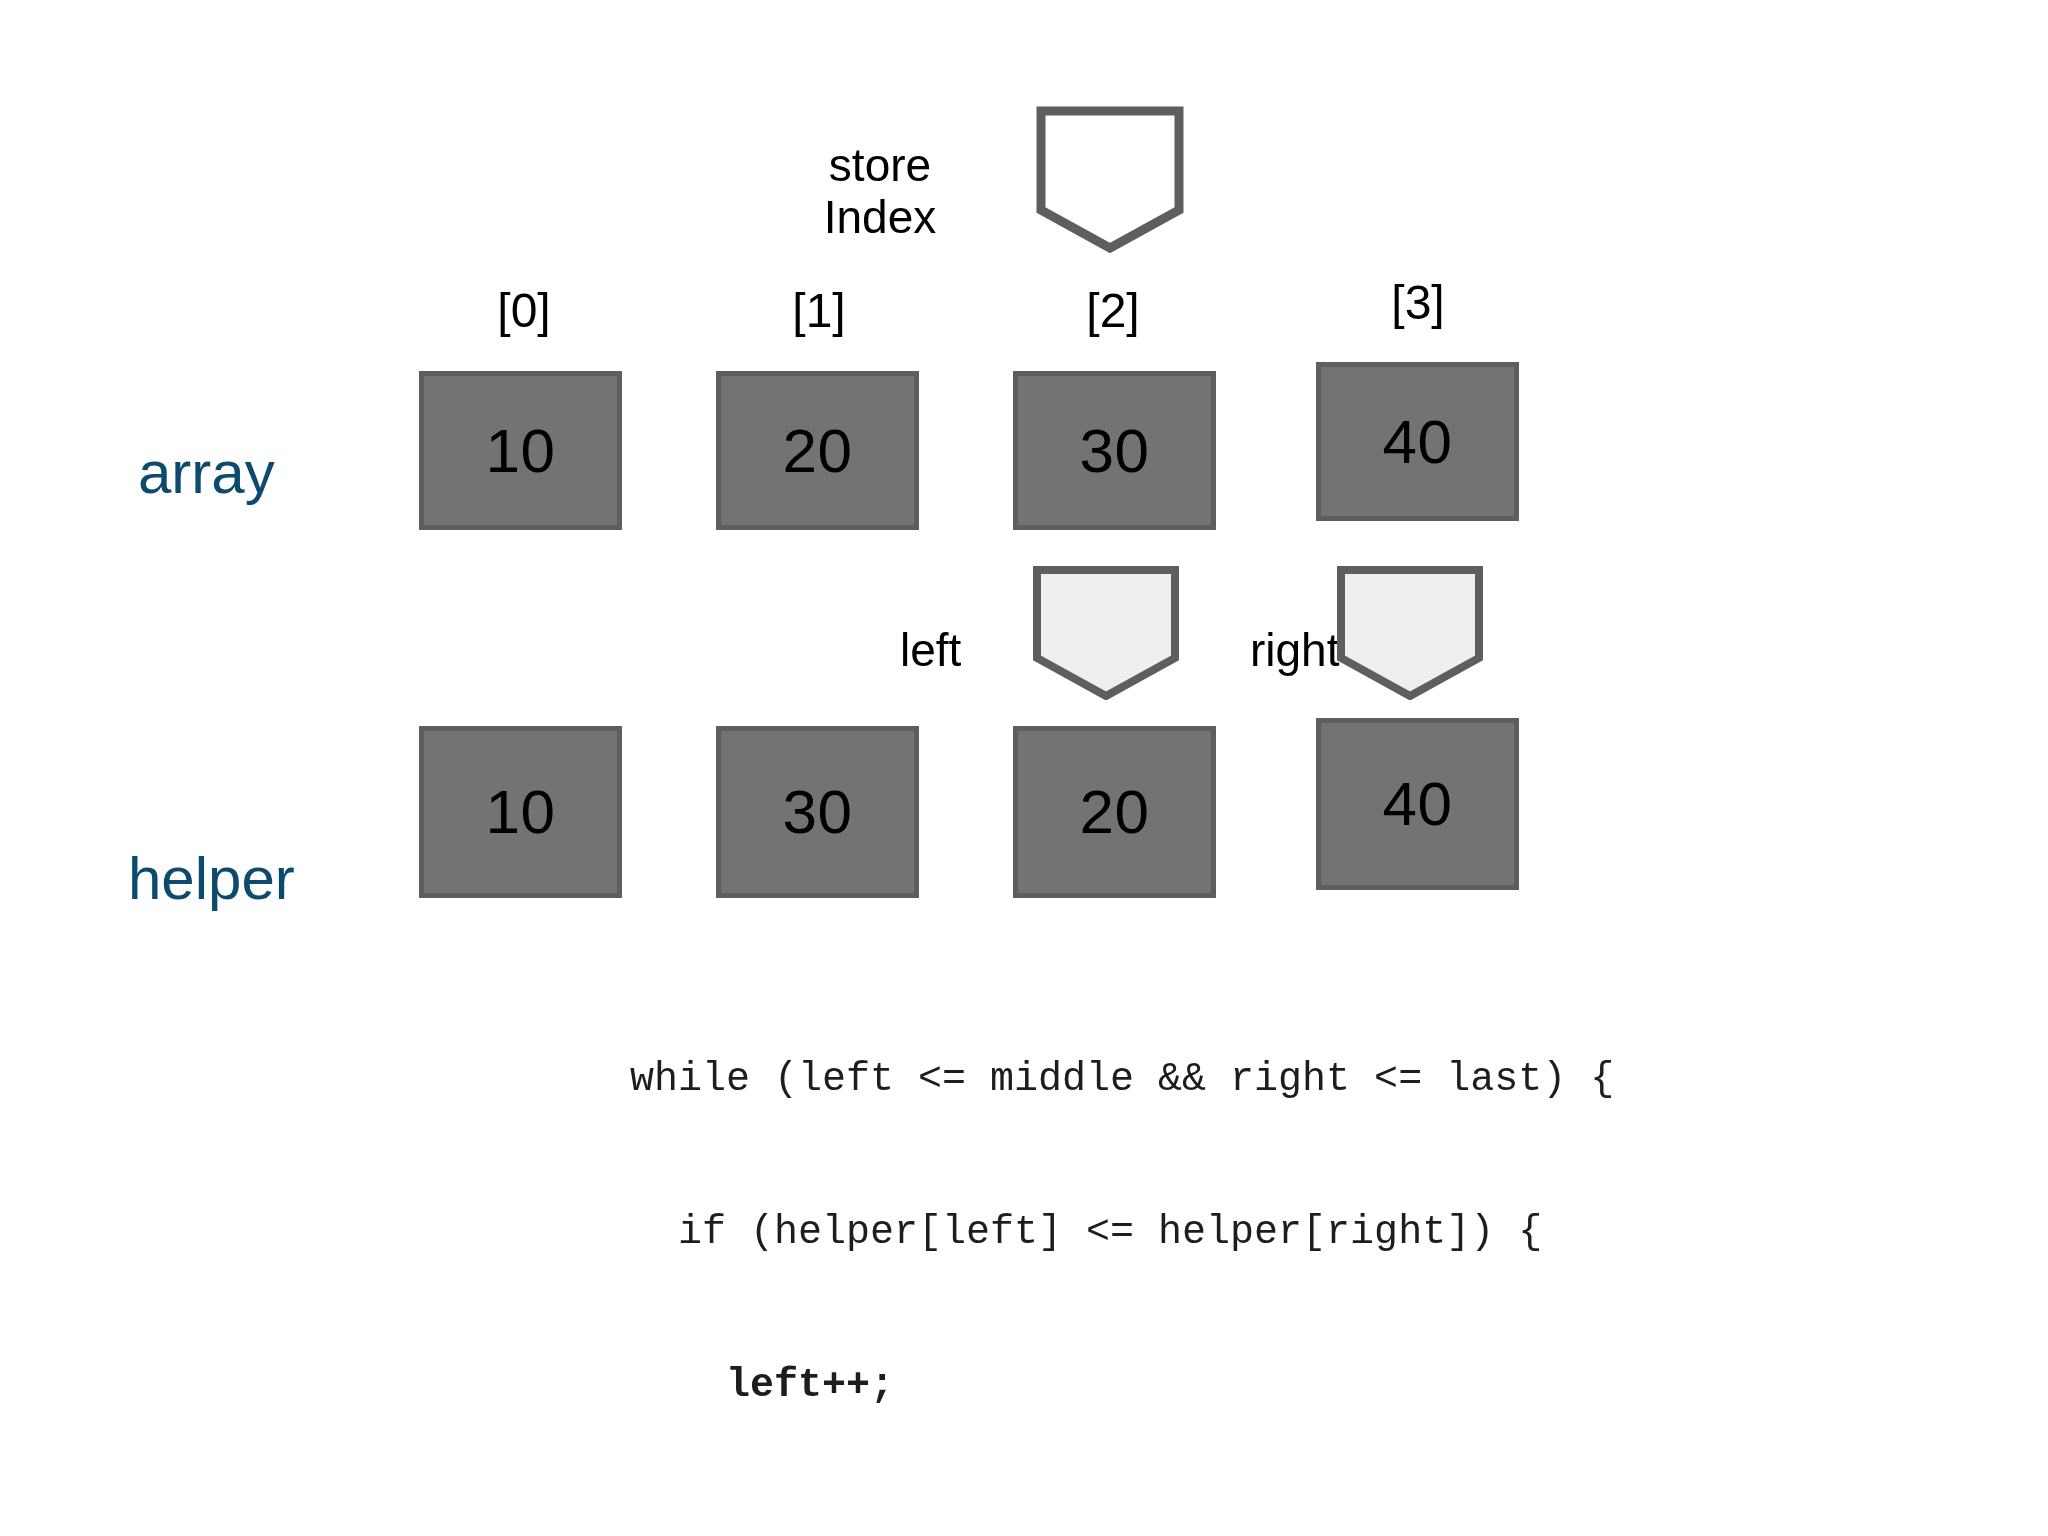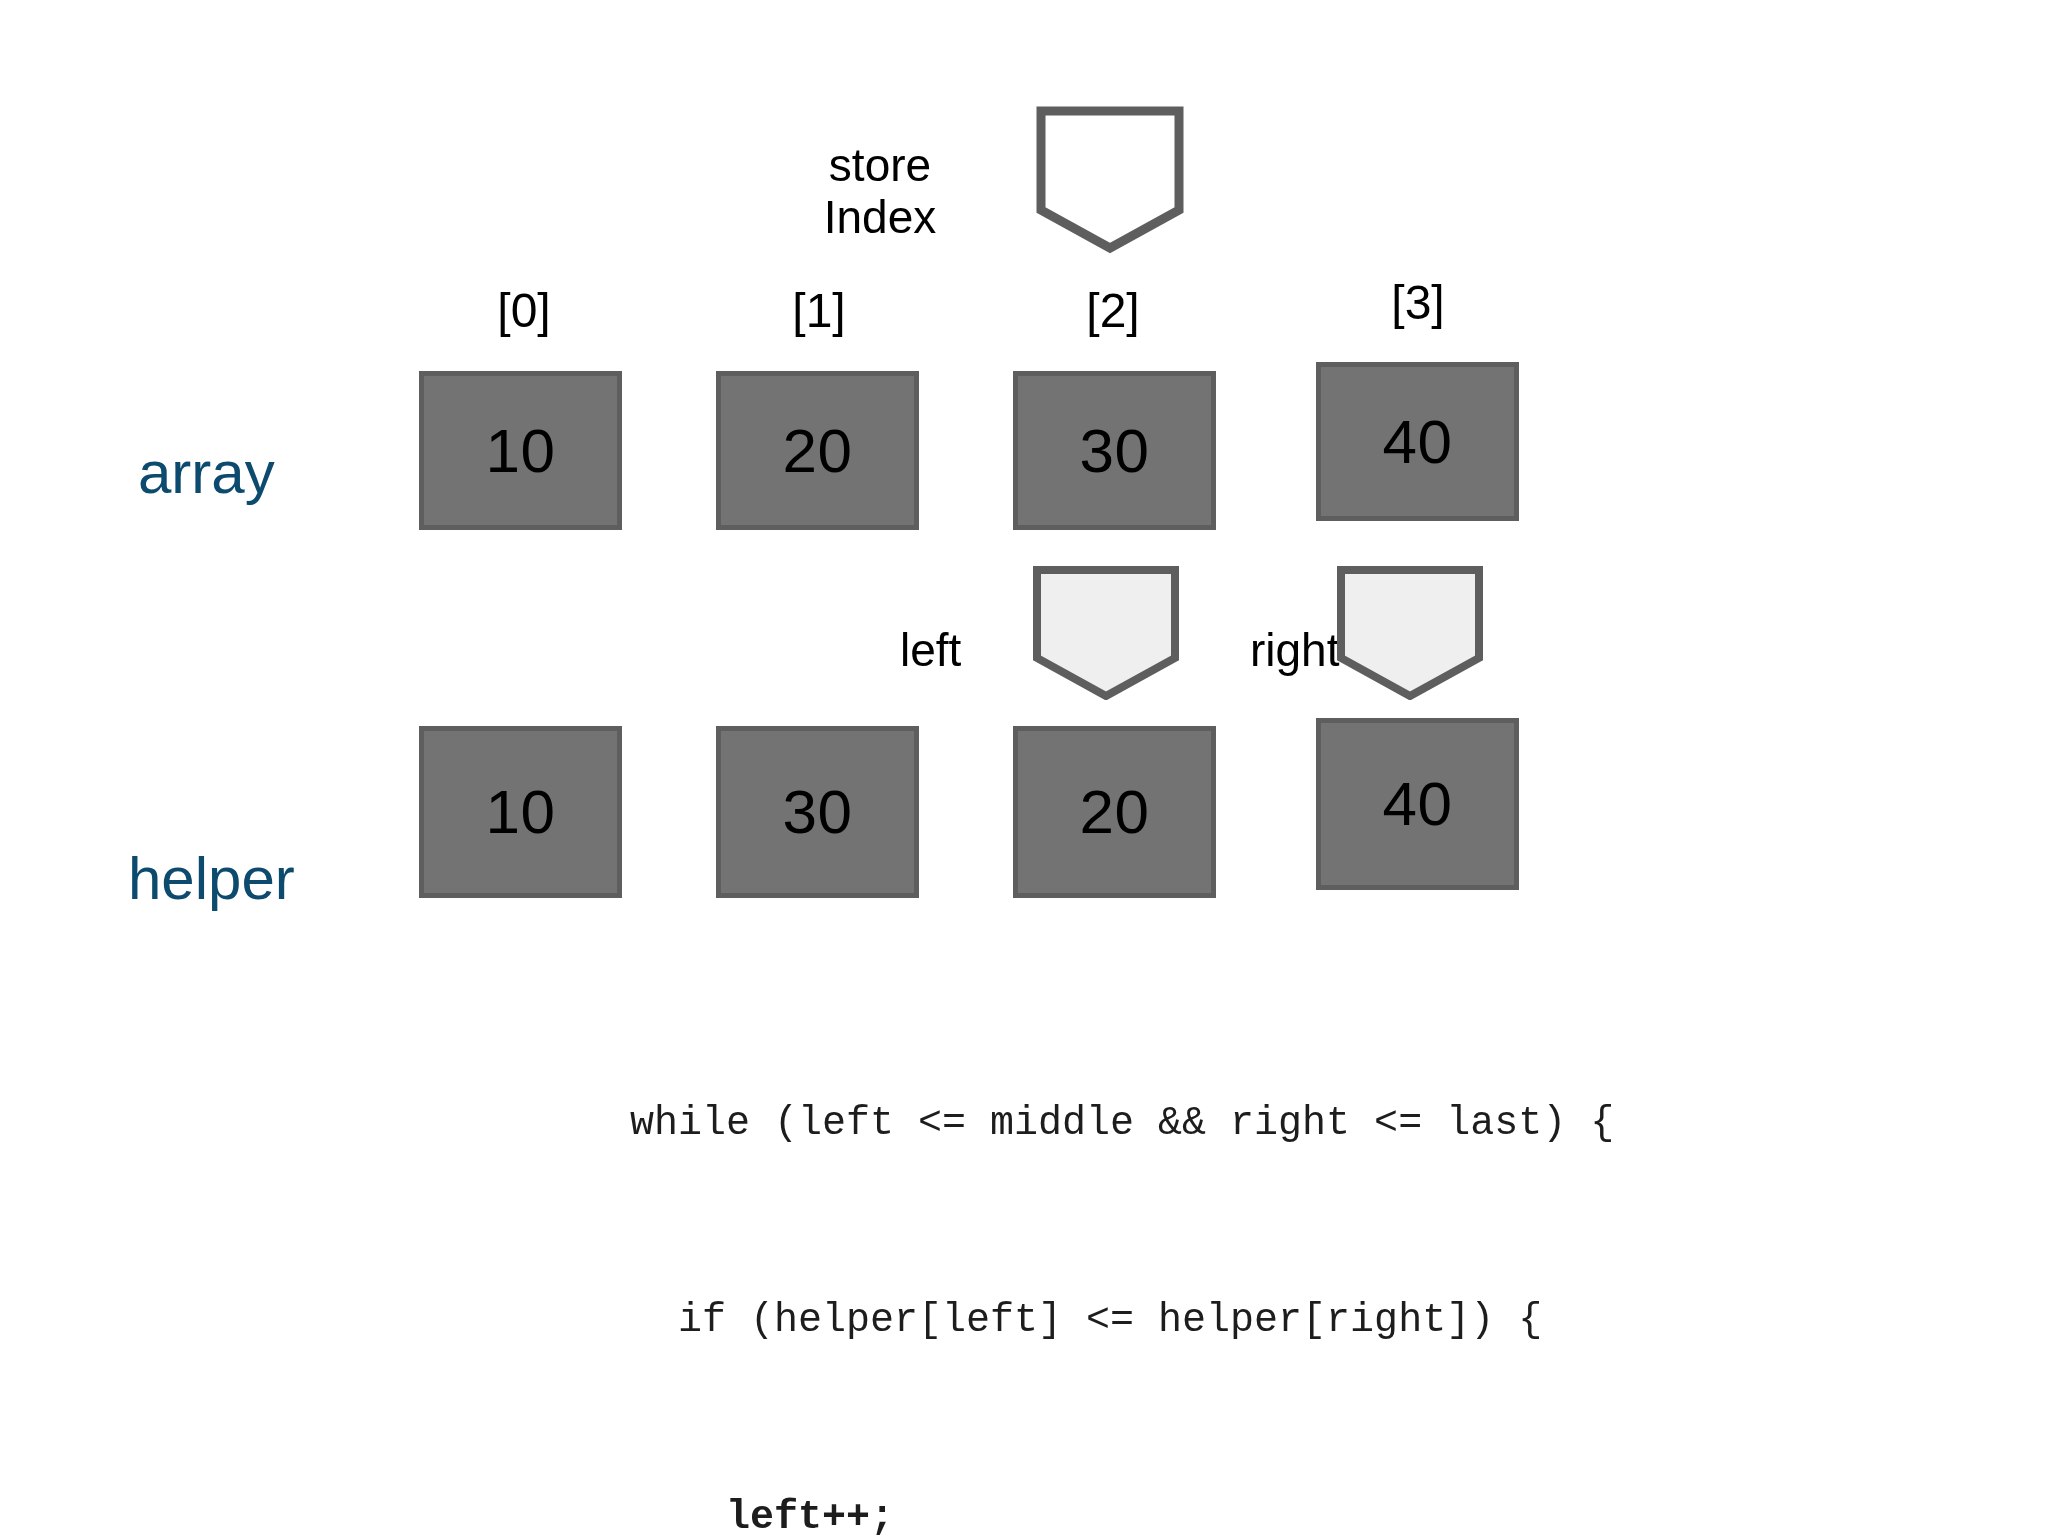--- a/index.html
+++ b/index.html
@@ -76,21 +76,21 @@
   
   .code-block {
     position: absolute;
     font-family: "Liberation Mono", monospace;
     font-size: 40px;
     line-height: 51px;
     color: #1d1d1d;
     white-space: pre;
     letter-spacing: 0px;
   }
-  .code-line { display: block; min-height: 51px; margin-top: 44px; }
+  .code-line { display: block; min-height: 51px; }
   .code-line.bold { font-weight: bold; }
 </style>
 </head>
 <body>
 
 <div class="pointer-label" style="left:770px; top:140px; width:220px;">store
 Index</div>
 
 <div class="pointer-wrap" style="left:1035px; top:105px;">
   <svg width="150" height="150" viewBox="0 0 150 150">

